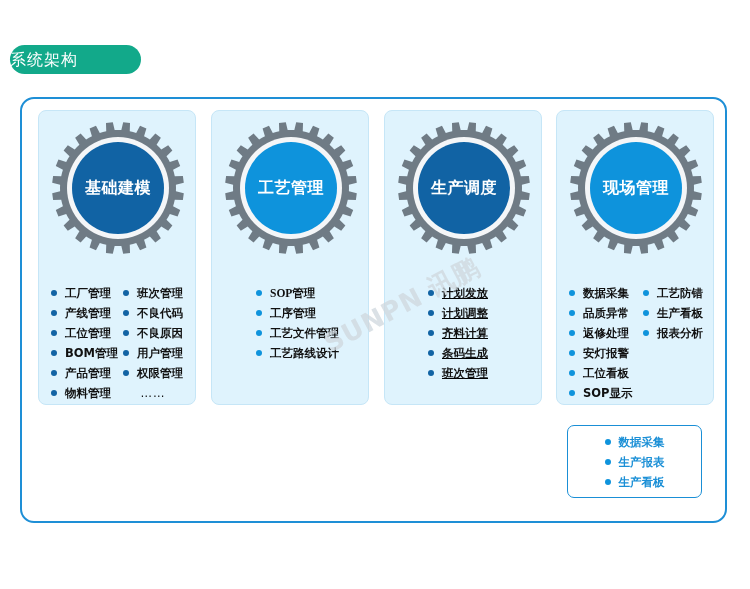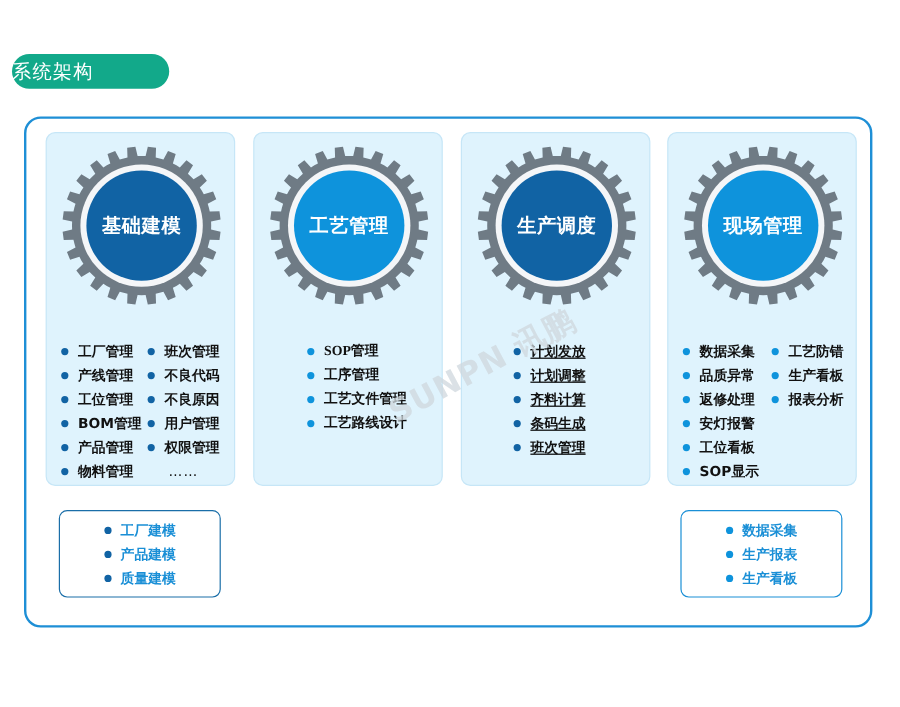--- a/index.html
+++ b/index.html
@@ -62,25 +62,20 @@
     <li>物料管理</li>
   </ul>
   <ul class="list" style="left:84px;">
     <li>班次管理</li>
     <li>不良代码</li>
     <li>不良原因</li>
     <li>用户管理</li>
     <li>权限管理</li>
     <li class="dots">……</li>
   </ul>
-  <div class="box">
-    <div class="item">工厂建模</div>
-    <div class="item">产品建模</div>
-    <div class="item">质量建模</div>
-  </div>
 </div>
 
 <div class="col" style="left:211px;">
   <div class="gear">
     <svg width="136" height="136" viewBox="0 0 136 136" class="gear-svg">
         <path d="M126.00 68.00 L125.90 71.34 L133.80 73.18 L132.89 80.03 L124.79 79.76 L124.02 83.01 L124.02 83.01 L123.07 86.21 L130.21 90.03 L127.57 96.41 L119.82 94.06 L118.23 97.00 L118.23 97.00 L116.48 99.84 L122.39 105.38 L118.19 110.86 L111.31 106.58 L109.01 109.01 L109.01 109.01 L106.58 111.31 L110.86 118.19 L105.38 122.39 L99.84 116.48 L97.00 118.23 L97.00 118.23 L94.06 119.82 L96.41 127.57 L90.03 130.21 L86.21 123.07 L83.01 124.02 L83.01 124.02 L79.76 124.79 L80.03 132.89 L73.18 133.80 L71.34 125.90 L68.00 126.00 L68.00 126.00 L64.66 125.90 L62.82 133.80 L55.97 132.89 L56.24 124.79 L52.99 124.02 L52.99 124.02 L49.79 123.07 L45.97 130.21 L39.59 127.57 L41.94 119.82 L39.00 118.23 L39.00 118.23 L36.16 116.48 L30.62 122.39 L25.14 118.19 L29.42 111.31 L26.99 109.01 L26.99 109.01 L24.69 106.58 L17.81 110.86 L13.61 105.38 L19.52 99.84 L17.77 97.00 L17.77 97.00 L16.18 94.06 L8.43 96.41 L5.79 90.03 L12.93 86.21 L11.98 83.01 L11.98 83.01 L11.21 79.76 L3.11 80.03 L2.20 73.18 L10.10 71.34 L10.00 68.00 L10.00 68.00 L10.10 64.66 L2.20 62.82 L3.11 55.97 L11.21 56.24 L11.98 52.99 L11.98 52.99 L12.93 49.79 L5.79 45.97 L8.43 39.59 L16.18 41.94 L17.77 39.00 L17.77 39.00 L19.52 36.16 L13.61 30.62 L17.81 25.14 L24.69 29.42 L26.99 26.99 L26.99 26.99 L29.42 24.69 L25.14 17.81 L30.62 13.61 L36.16 19.52 L39.00 17.77 L39.00 17.77 L41.94 16.18 L39.59 8.43 L45.97 5.79 L49.79 12.93 L52.99 11.98 L52.99 11.98 L56.24 11.21 L55.97 3.11 L62.82 2.20 L64.66 10.10 L68.00 10.00 L68.00 10.00 L71.34 10.10 L73.18 2.20 L80.03 3.11 L79.76 11.21 L83.01 11.98 L83.01 11.98 L86.21 12.93 L90.03 5.79 L96.41 8.43 L94.06 16.18 L97.00 17.77 L97.00 17.77 L99.84 19.52 L105.38 13.61 L110.86 17.81 L106.58 24.69 L109.01 26.99 L109.01 26.99 L111.31 29.42 L118.19 25.14 L122.39 30.62 L116.48 36.16 L118.23 39.00 L118.23 39.00 L119.82 41.94 L127.57 39.59 L130.21 45.97 L123.07 49.79 L124.02 52.99 L124.02 52.99 L124.79 56.24 L132.89 55.97 L133.80 62.82 L125.90 64.66 L126.00 68.00 Z" fill="#6f7b85"></path>
         <circle cx="68" cy="68" r="51" fill="#f4f6f8"></circle>
         <circle cx="68" cy="68" r="46" fill="#0e93dc"></circle>
       </svg>
     <div class="gear-label">工艺管理</div>

